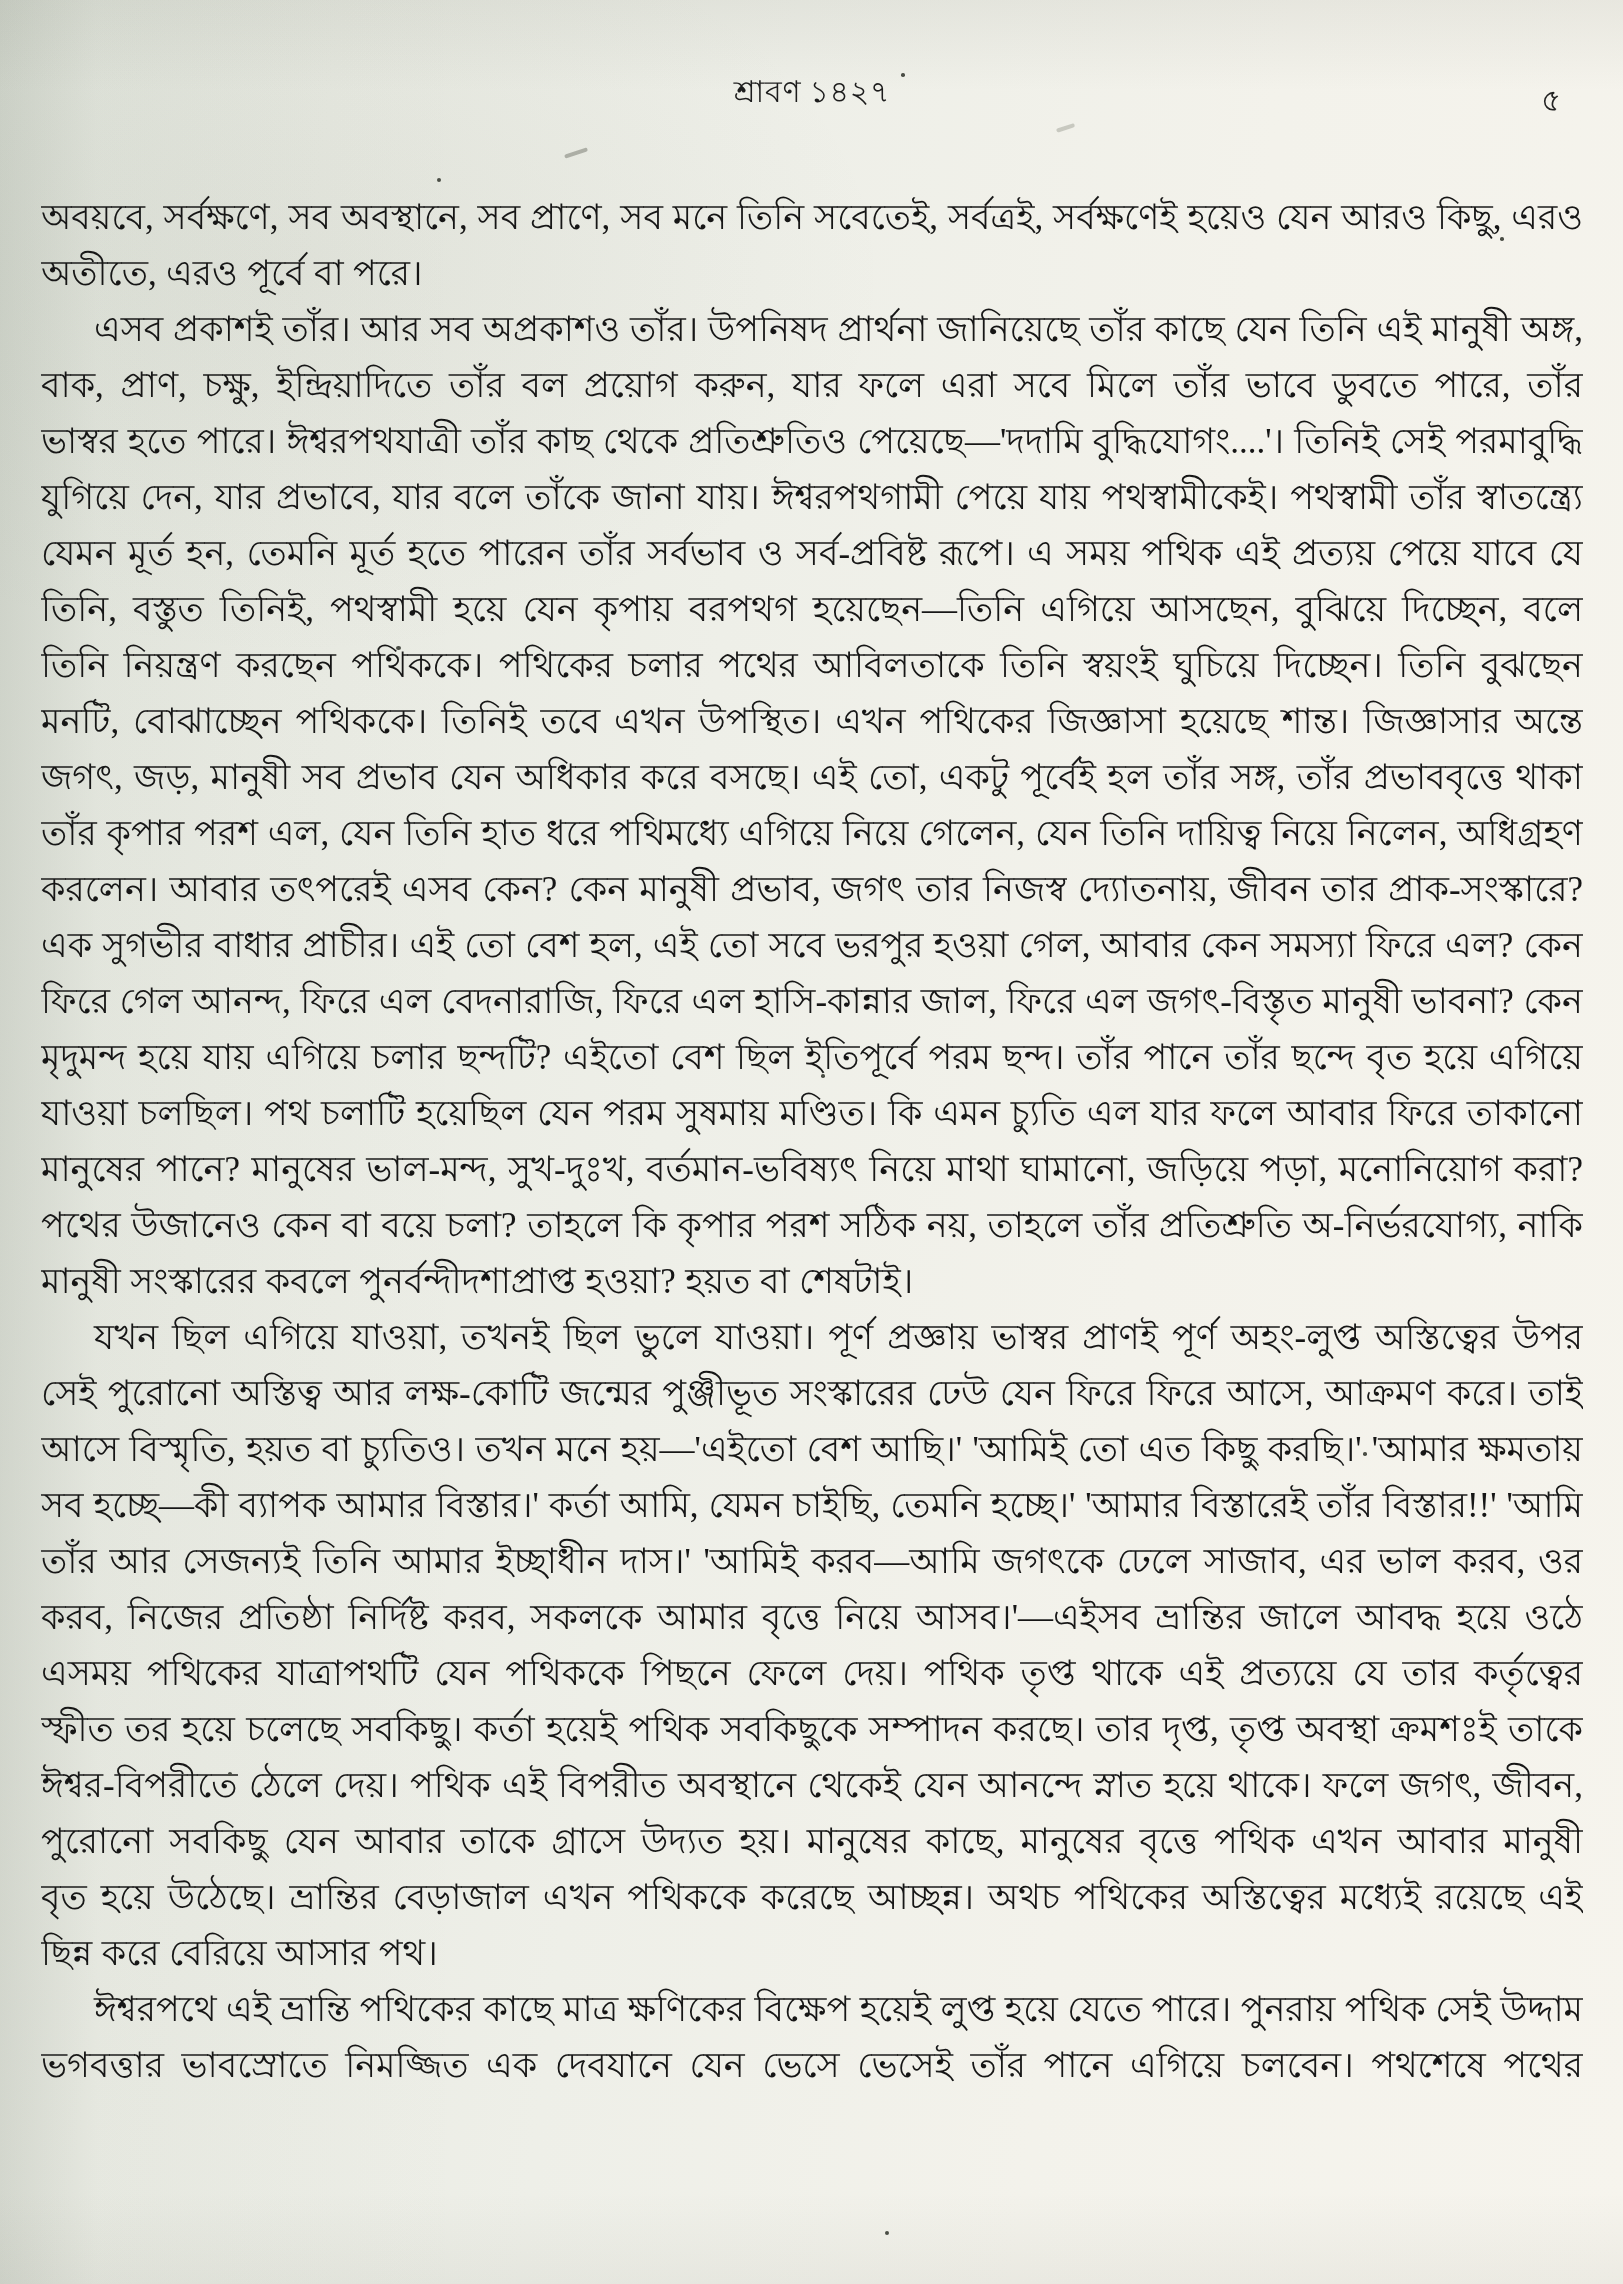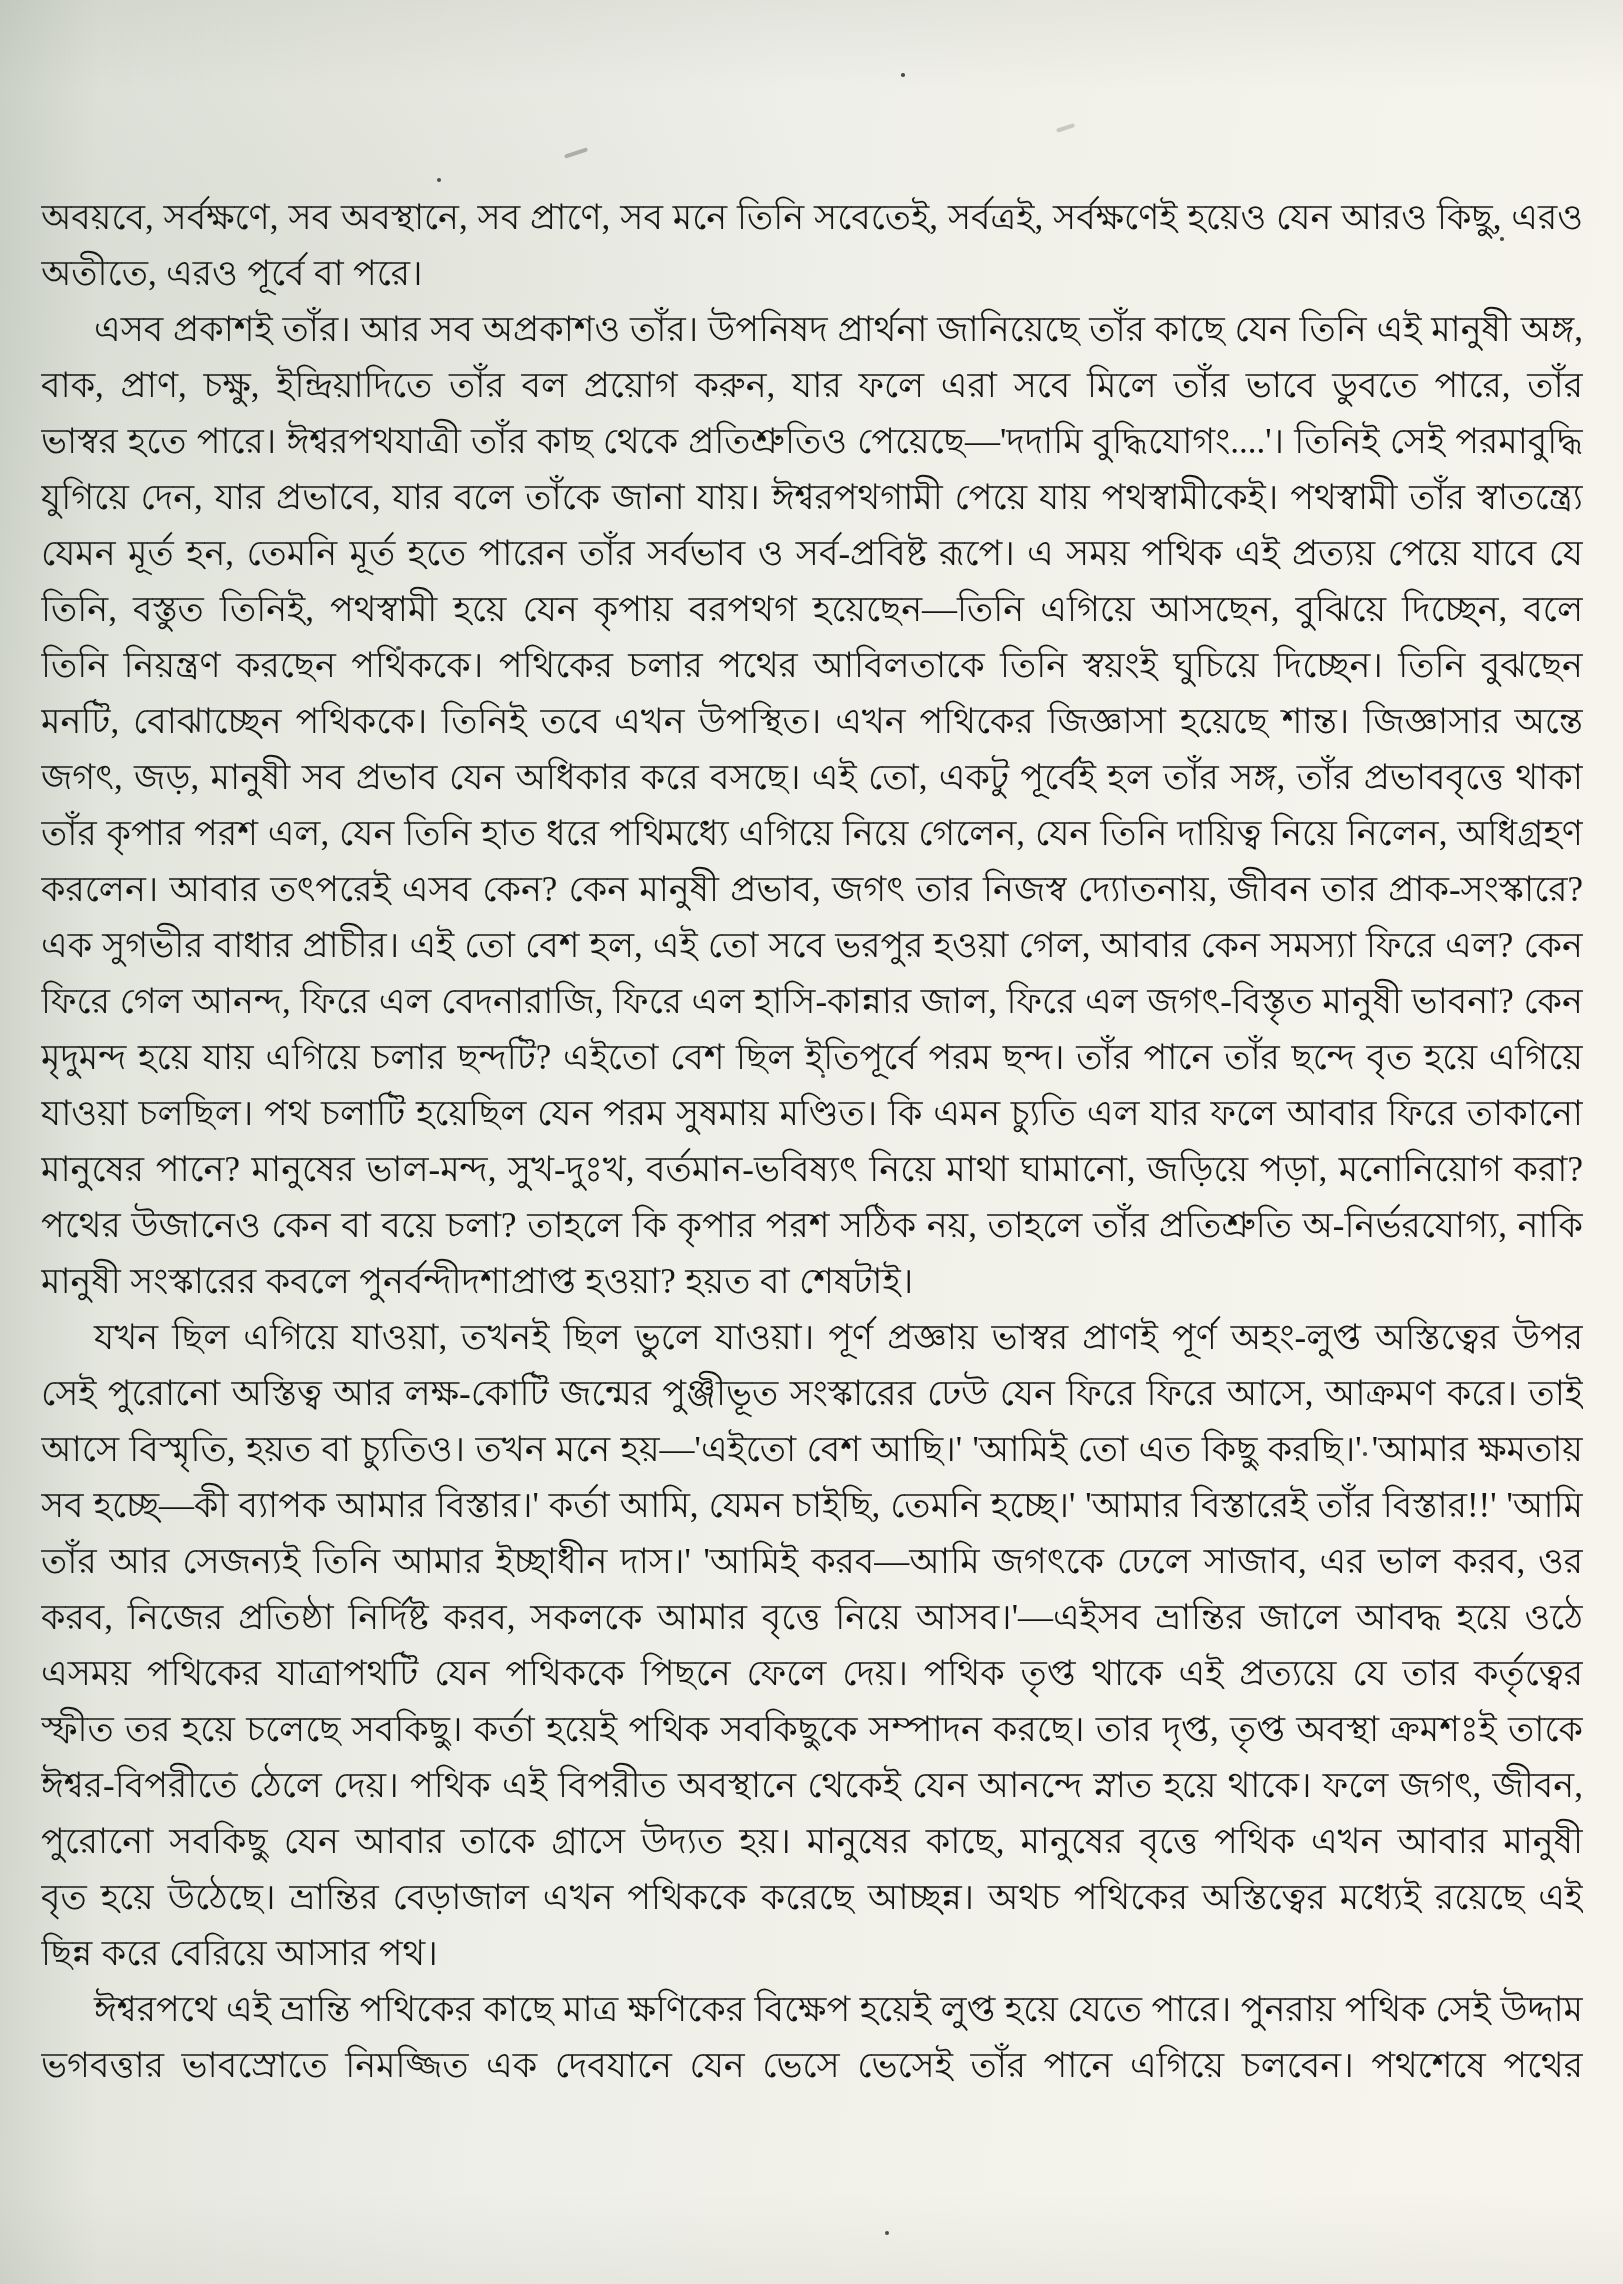--- a/index.html
+++ b/index.html
@@ -49,20 +49,24 @@
     position:absolute;width:24px;height:3.6px;border-radius:2.1px;
     background:#7b7e74;opacity:.55;transform:rotate(-18deg);pointer-events:none;
   }
 </style>
 </head>
 <body>
 
 <div class="page">
   <div class="paper-texture"></div>
 
+  <div class="header">
+    <span class="issue">শ্রাবণ ১৪২৭</span>
+    <span class="page-num">৫</span>
+  </div>
 
   <div class="body-text" id="body-text">
       <div class="para">
         <div class="line">অবয়বে, সর্বক্ষণে, সব অবস্থানে, সব প্রাণে, সব মনে তিনি সবেতেই, সর্বত্রই, সর্বক্ষণেই হয়েও যেন আরও কিছু, এরও</div>
         <div class="line no-stretch">অতীতে, এরও পূর্বে বা পরে।</div>
       </div>
       <div class="para">
         <div class="line indent">এসব প্রকাশই তাঁর। আর সব অপ্রকাশও তাঁর। উপনিষদ প্রার্থনা জানিয়েছে তাঁর কাছে যেন তিনি এই মানুষী অঙ্গ,</div>
         <div class="line">বাক, প্রাণ, চক্ষু, ইন্দ্রিয়াদিতে তাঁর বল প্রয়োগ করুন, যার ফলে এরা সবে মিলে তাঁর ভাবে ডুবতে পারে, তাঁর চৈতন্যদীপ্তিতে</div>
         <div class="line">ভাস্বর হতে পারে। ঈশ্বরপথযাত্রী তাঁর কাছ থেকে প্রতিশ্রুতিও পেয়েছে—'দদামি বুদ্ধিযোগং....'। তিনিই সেই পরমাবুদ্ধি</div>

